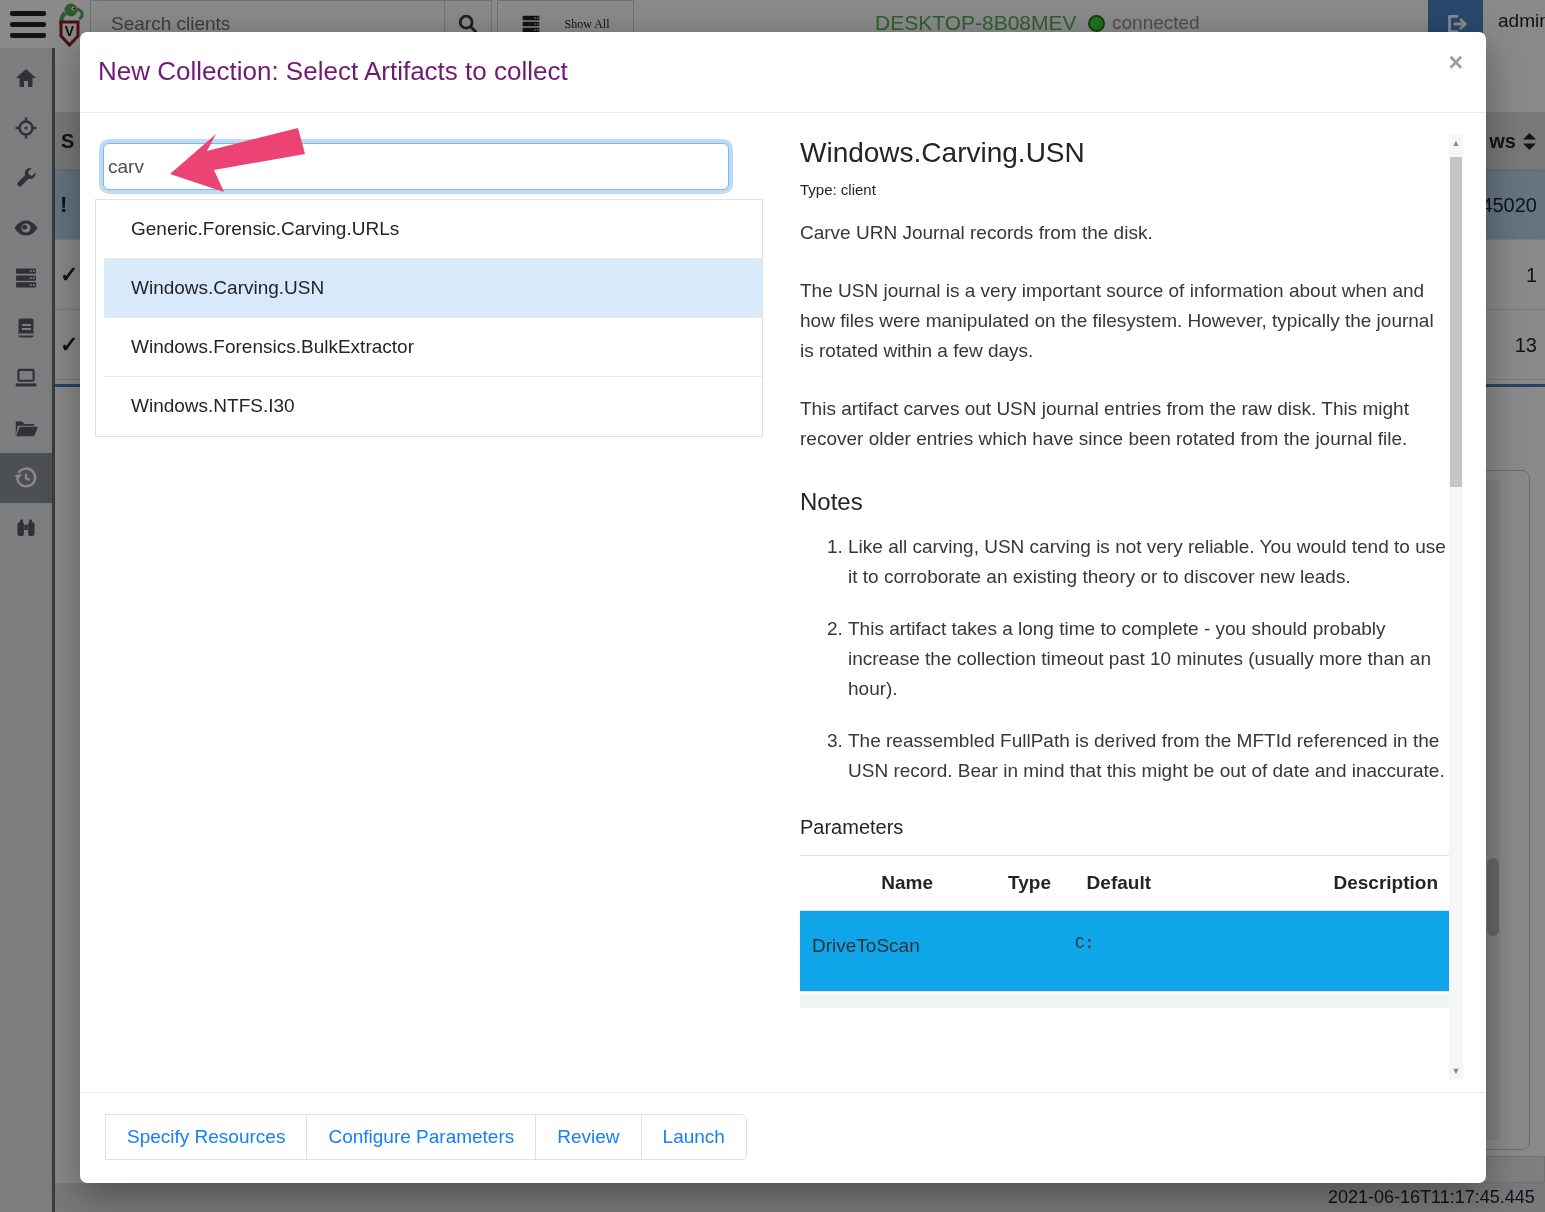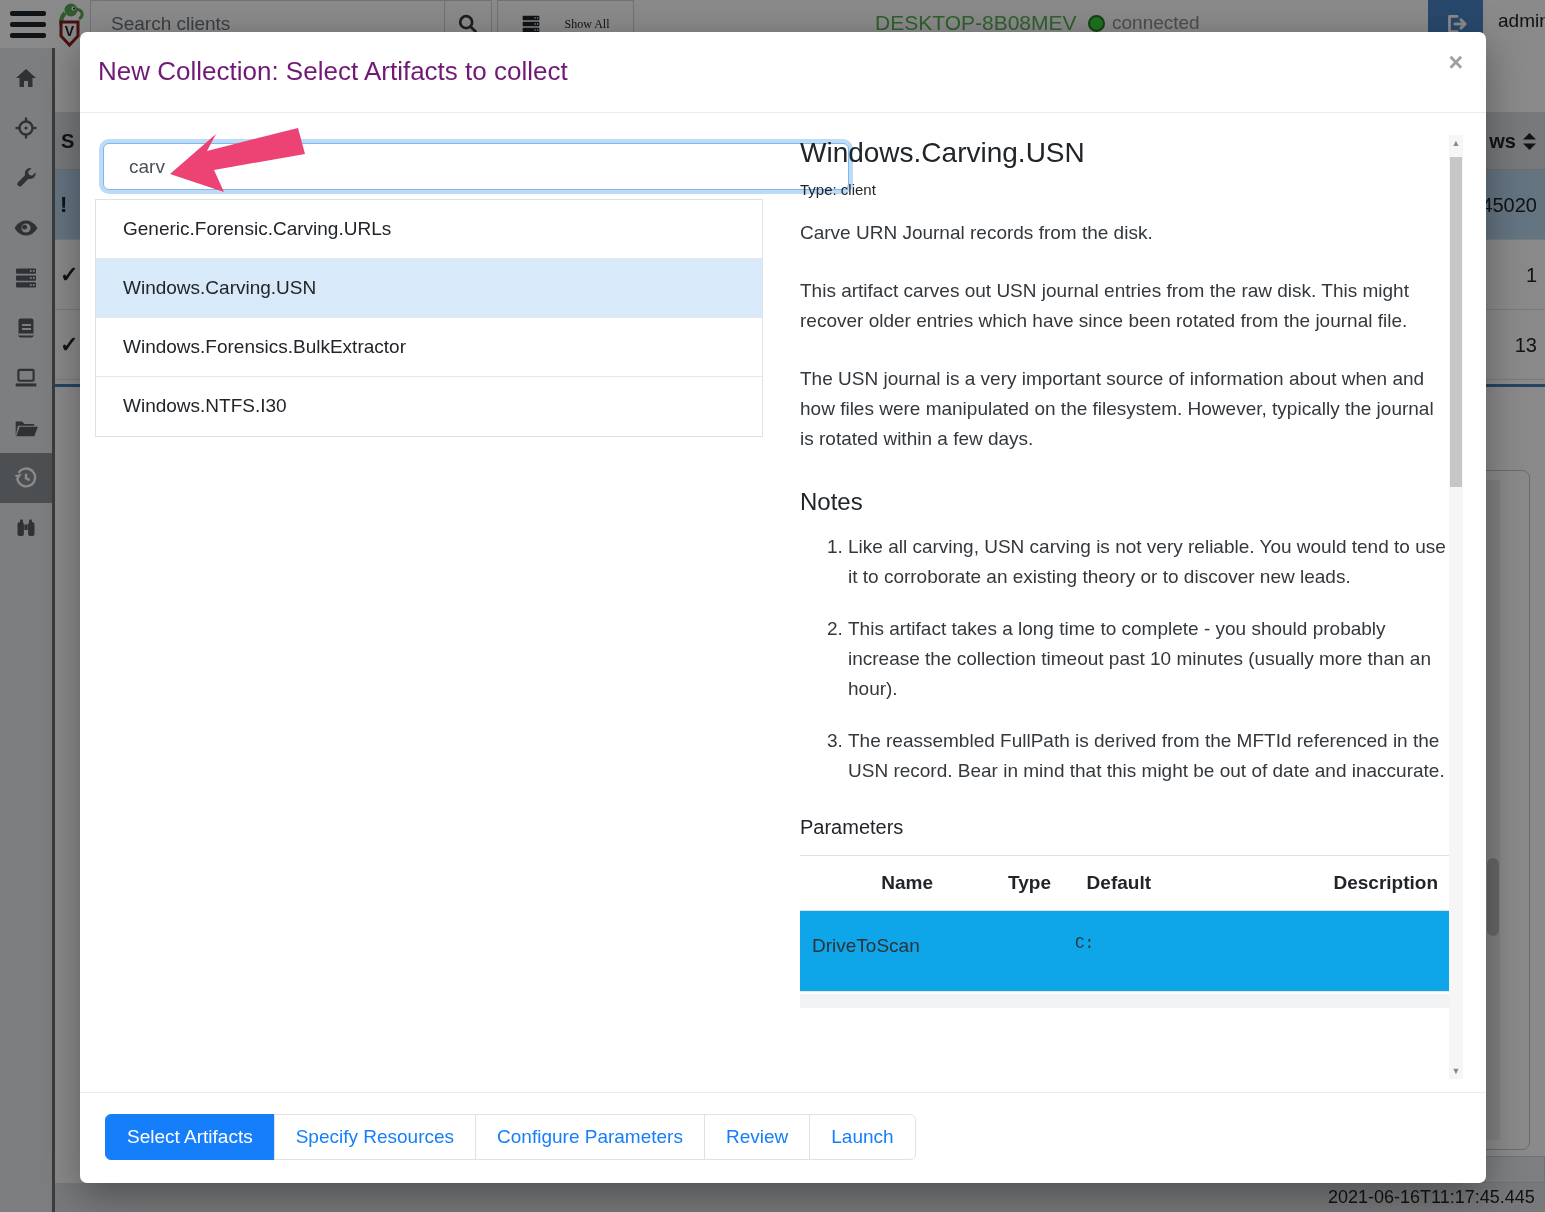--- a/index.html
+++ b/index.html
@@ -59,26 +59,26 @@
 
   
   .overlay { position:absolute; inset:0; background:rgba(0,0,0,0.46); z-index:10; }
 
   .modal { position:absolute; left:80px; top:32px; width:1406px; height:1151px; background:#fff;
     border-radius:7px; box-shadow:0 12px 40px rgba(0,0,0,0.35); z-index:20; }
   .modal-title { position:absolute; left:18px; top:24px; font-size:26px; color:#701a75; }
   .modal-close { position:absolute; right:23px; top:16px; font-size:25px; font-weight:bold; color:#99a0a6; cursor:pointer; }
   .modal-hdiv { position:absolute; left:0; top:80px; width:100%; height:1px; background:#e9ecef; }
 
-  .artifact-search { position:absolute; left:23px; top:111px; width:746px; height:47px;
+  .artifact-search { position:absolute; left:23px; top:111px; width:626px; height:47px;
     border:1px solid #7db8f0; border-radius:6px; box-shadow:0 0 0 4px rgba(66,153,225,0.35);
-    font-size:19px; color:#495057; padding:0 25px; outline:none; }
+    font-size:19px; color:#495057; padding:0 4px; outline:none; }
   .annotation-arrow { position:absolute; left:82px; top:90px; z-index:5; pointer-events:none; }
 
-  .artifact-list { position:absolute; left:15px; top:167px; width:668px; background:#fff; border:1px solid #dee2e6; }
+  .artifact-list { position:absolute; left:15px; top:167px; width:668px; background:#fff; border:1px solid #dee2e6;padding-left:8px; }
   .artifact-item { height:59px; line-height:58px; padding-left:27px; font-size:19px; color:#212529;
     border-bottom:1px solid #e6e9ec; cursor:pointer; }
   .artifact-item:last-child { border-bottom:none; }
   .artifact-item.selected { background:#d8eafa; }
 
   .details { position:absolute; left:720px; top:103px; width:650px; height:944px; overflow:hidden; }
   .details h2 { margin:2px 0 12px; font-size:28px; font-weight:400; color:#212529; }
   .details .dtype { font-size:15px; margin-bottom:20px; color:#212529; }
   .details p { margin:0 0 28px; font-size:19px; line-height:30px; color:#33383d; }
   .details .notes-h { margin:34px 0 16px; font-size:24px; font-weight:400; color:#212529; }
@@ -296,22 +296,22 @@
     <div class="artifact-item">Generic.Forensic.Carving.URLs</div>
     <div class="artifact-item selected">Windows.Carving.USN</div>
     <div class="artifact-item">Windows.Forensics.BulkExtractor</div>
     <div class="artifact-item">Windows.NTFS.I30</div>
   </div>
 
   <div class="details">
     <h2>Windows.Carving.USN</h2>
     <div class="dtype">Type: client</div>
     <p>Carve URN Journal records from the disk.</p>
+    <p>The USN journal is a very important source of information about when and how files were manipulated on the filesystem. However, typically the journal is rotated within a few days.</p>
     <p>This artifact carves out USN journal entries from the raw disk. This might recover older entries which have since been rotated from the journal file.</p>
-    <p>The USN journal is a very important source of information about when and how files were manipulated on the filesystem. However, typically the journal is rotated within a few days.</p>
     <div class="notes-h">Notes</div>
     <ol>
       <li>Like all carving, USN carving is not very reliable. You would tend to use it to corroborate an existing theory or to discover new leads.</li>
       <li>This artifact takes a long time to complete - you should probably increase the collection timeout past 10 minutes (usually more than an hour).</li>
       <li>The reassembled FullPath is derived from the MFTId referenced in the USN record. Bear in mind that this might be out of date and inaccurate.</li>
     </ol>
     <div class="params-h">Parameters</div>
     <table class="ptable">
       <colgroup>
           <col class="col-name">
@@ -338,19 +338,18 @@
   </div>
 
   <div class="d-scrollbar">
     <div class="sb-arrow sb-up">▲</div>
     <div class="sb-thumb"></div>
     <div class="sb-arrow sb-down">▼</div>
   </div>
 
   <div class="modal-fdiv"></div>
   <div class="wizard">
-    <button class="wiz-btn active">Select Artifacts</button>
     <button class="wiz-btn">Specify Resources</button>
     <button class="wiz-btn">Configure Parameters</button>
     <button class="wiz-btn">Review</button>
     <button class="wiz-btn">Launch</button>
   </div>
 </div>
 
 </body></html>

